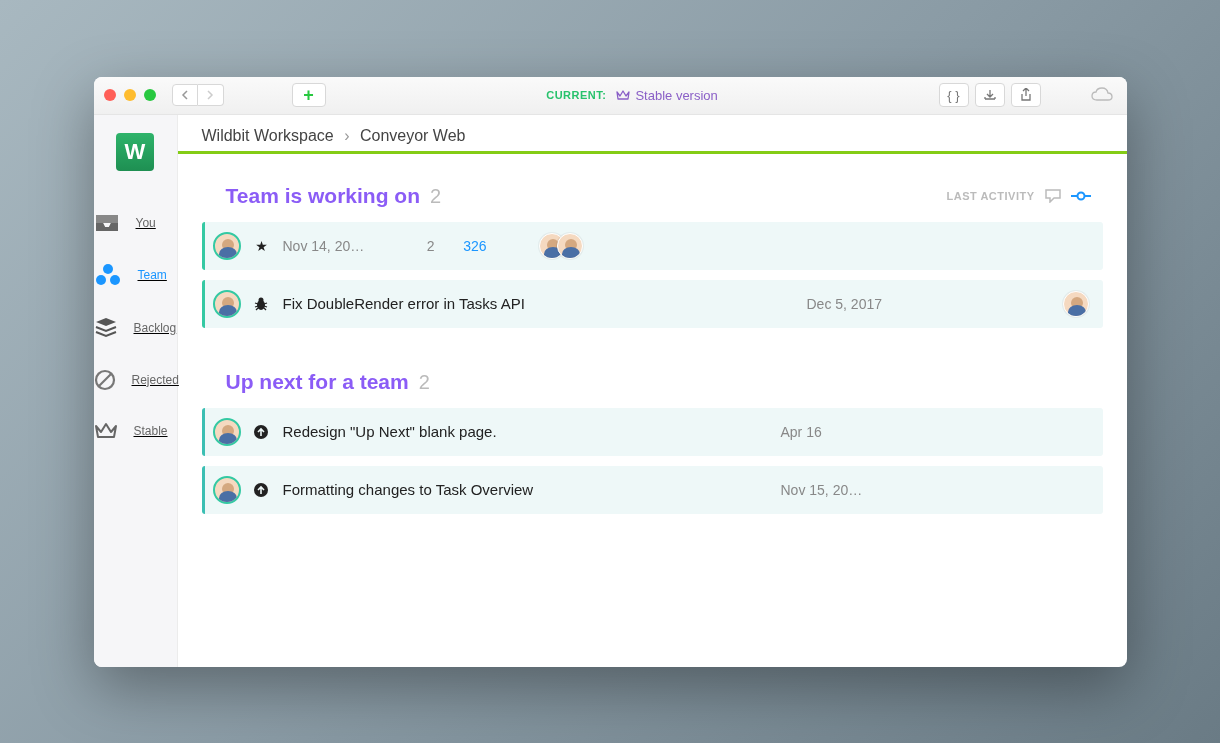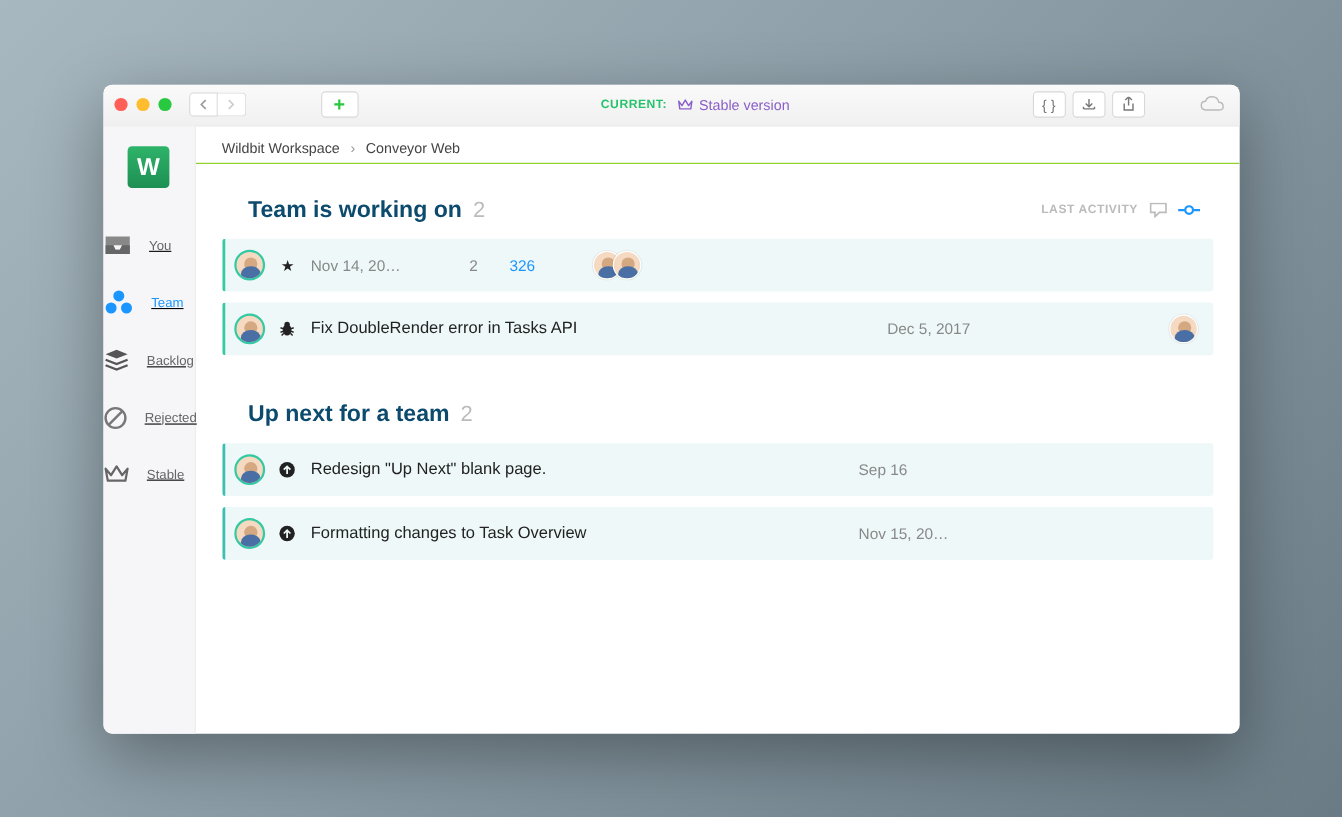--- a/index.html
+++ b/index.html
@@ -69,26 +69,26 @@
   .cloud-btn { width: 30px; height: 24px; display: flex; align-items: center; justify-content: center; margin-left: 40px; color: #bbb; }
   .body { flex: 1; display: flex; min-height: 0; }
   .sidebar { width: 84px; background: #f6f6f8; border-right: 1px solid #ececec; display: flex; flex-direction: column; align-items: center; padding-top: 18px; gap: 10px; }
   .logo { width: 38px; height: 38px; background: linear-gradient(#2eb36a, #1e8f52); border-radius: 4px; display: flex; align-items: center; justify-content: center; color: #fff; font-weight: 800; font-size: 22px; margin-bottom: 22px; }
   .side-item { display: flex; flex-direction: row; align-items: center; gap: 16px; padding: 10px 0; width: 100%; cursor: pointer; text-decoration: underline; }
   .side-item .si-icon { color: #888; }
   .side-item .si-label { font-size: 12px; color: #666; }
   .side-item.active .si-icon { color: #1b96ff; }
   .side-item.active .si-label { color: #1b96ff; font-weight: 500; text-align: right; }
   .main { flex: 1; display: flex; flex-direction: column; overflow: auto; }
-  .breadcrumb { padding: 12px 24px 6px; font-size: 13px; color: #444; border-bottom: 1px solid #84cc16; }
+  .breadcrumb { padding: 12px 24px 6px; font-size: 16px; color: #444; border-bottom: 3px solid #84cc16; }
   .breadcrumb .sep { color: #999; margin: 0 6px; }
   .content { padding: 30px 24px 20px; }
   .section-header { display: flex; align-items: center; justify-content: space-between; margin: 0 0 14px 24px; }
   .section-title-wrap { display: flex; align-items: baseline; gap: 10px; }
-  .section-title { font-size: 21px; font-weight: 600; color: #0c4a6e; }
+  .section-title { font-size: 21px; font-weight: 600; color: #8b5cf6; }
   .section-count { font-size: 20px; color: #bbb; }
   .header-right { display: flex; align-items: center; gap: 10px; margin-right: 12px; }
   .last-activity { font-size: 11px; font-weight: 600; letter-spacing: .5px; color: #bbb; }
   .header-ico { color: #bbb; }
   .header-ico.active { color: #1b96ff; }
   .task-list { display: flex; flex-direction: column; gap: 10px; margin-bottom: 42px; }
   .task-row {
     display: flex; align-items: center;
     background: #eef8f8;
     border-left: 3px solid #34c9a3;
@@ -299,21 +299,21 @@
         <div class="task-list">
           <div class="task-row upnext">
             <div class="avatar"></div>
             <span class="task-icon">
               <svg width="16" height="16" viewBox="0 0 16 16">
                   <circle cx="8" cy="8" r="7" fill="#222"></circle>
                   <path d="M8 12 L8 5 M5 8 L8 5 L11 8" stroke="#eef8f8" stroke-width="1.6" fill="none"></path>
                 </svg>
             </span>
             <span class="task-title">Redesign "Up Next" blank page.</span>
-            <span class="task-date">Sep 16</span>
+            <span class="task-date">Apr 16</span>
             <span class="task-comments"></span>
             <span class="task-commits"></span>
             <div class="avatar-stack" style="width:52px"></div>
           </div>
           <div class="task-row upnext">
             <div class="avatar"></div>
             <span class="task-icon">
               <svg width="16" height="16" viewBox="0 0 16 16">
                   <circle cx="8" cy="8" r="7" fill="#222"></circle>
                   <path d="M8 12 L8 5 M5 8 L8 5 L11 8" stroke="#eef8f8" stroke-width="1.6" fill="none"></path>

